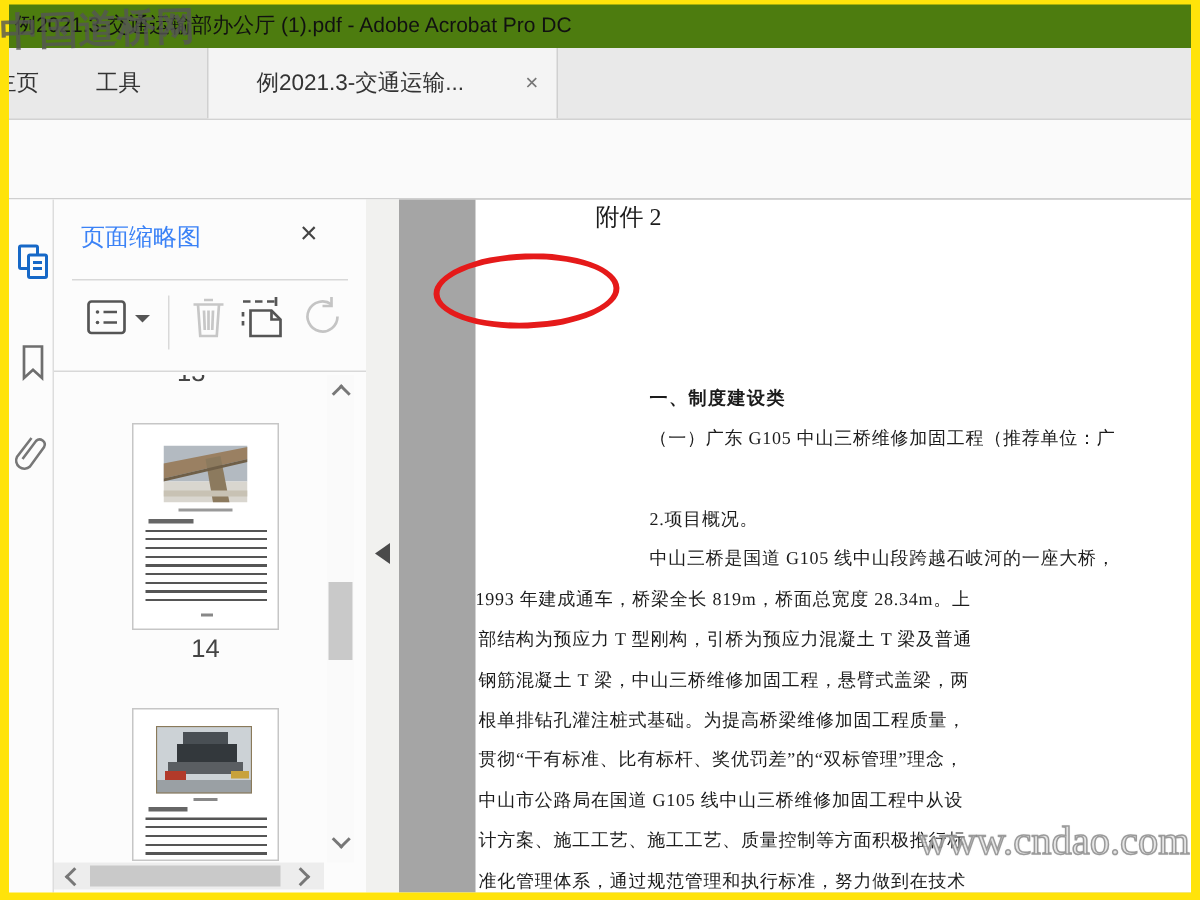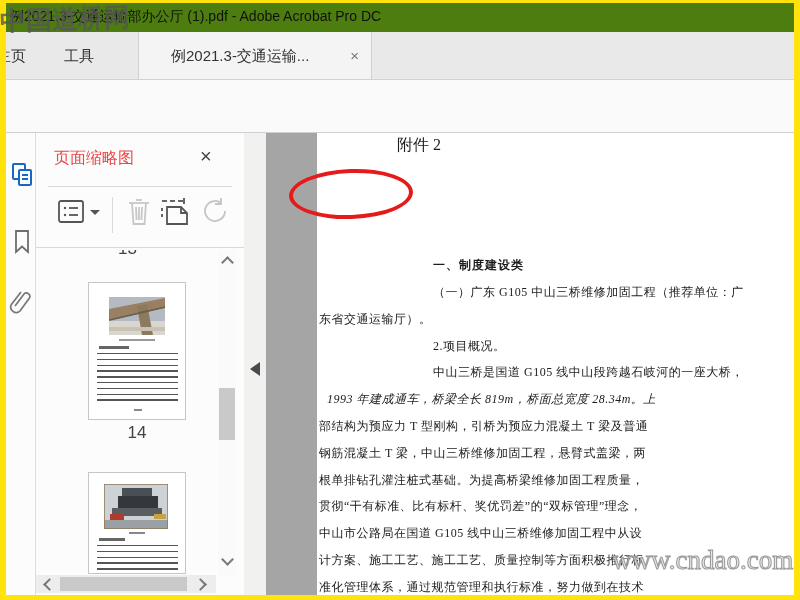--- a/index.html
+++ b/index.html
@@ -28,21 +28,21 @@
               border-radius:50%;transform:rotate(-2deg);z-index:10;}
   #zoom-label{position:absolute;left:652px;top:94px;width:48px;line-height:26px;font-size:15px;color:#333;text-align:left;}
   #zoom-caret{position:absolute;left:714px;top:105px;width:0;height:0;border-left:5px solid transparent;
               border-right:5px solid transparent;border-top:6px solid #555;}
   #zoom-underline{position:absolute;left:645px;top:124px;width:88px;height:1px;background:#bbb;}
   .tb-sep{position:absolute;width:1px;background:#dcdcdc;}
   
   #sidestrip{left:6px;top:133px;width:30px;height:462px;background:#fcfcfc;border-right:1px solid #ddd;box-sizing:border-box;}
   
   #panel{left:36px;top:133px;width:208px;height:462px;background:#fcfcfc;}
-  #panel-title{position:absolute;left:18px;top:15px;font-size:16px;color:#ef4444;}
+  #panel-title{position:absolute;left:18px;top:15px;font-size:16px;color:#3b82f6;}
   #panel-close{position:absolute;left:164px;top:12px;font-size:20px;color:#444;cursor:pointer;}
   .pn-div{position:absolute;background:#d8d8d8;height:1px;}
   
   .thumb{position:absolute;left:52px;width:98px;background:#fff;border:1px solid #c6c6c6;box-sizing:border-box;overflow:hidden;}
   .tlines{position:absolute;background:repeating-linear-gradient(to bottom,#555 0 1.5px,transparent 1.5px 5.8px);}
   .tlabel{position:absolute;left:52px;width:98px;text-align:center;font-size:17px;color:#444;}
   
   .chev{position:absolute;width:7px;height:7px;border-left:2px solid #777;border-bottom:2px solid #777;}
   .sb-thumb{position:absolute;background:#c9c9c9;}
   #hscroll{position:absolute;left:0;top:442px;width:180px;height:18px;background:#ededed;}
@@ -278,24 +278,23 @@
 
   <div class="abs" id="divider">
     <div id="collapse-arrow"></div>
   </div>
 
   <div class="abs" id="docarea">
     <div id="page">
       <div id="attach">附件 2</div>
       <div class="ln hd" style="top:124px;left:116px;">一、制度建设类</div>
       <div class="ln" style="top:151px;left:116px;">（一）广东 G105 中山三桥维修加固工程（推荐单位：广</div>
-      <div class="ln" style="top:178px;left:2px;">东省交通运输厅）。</div>
       <div class="ln" style="top:205px;left:116px;">2.项目概况。</div>
       <div class="ln" style="top:231px;left:116px;">中山三桥是国道 G105 线中山段跨越石岐河的一座大桥，</div>
-      <div class="ln" style="top:258px;left:10px;font-style:italic;">1993 年建成通车，桥梁全长 819m，桥面总宽度 28.34m。上</div>
+      <div class="ln" style="top:258px;left:0;">1993 年建成通车，桥梁全长 819m，桥面总宽度 28.34m。上</div>
       <div class="ln" style="top:285px;left:2px;">部结构为预应力 T 型刚构，引桥为预应力混凝土 T 梁及普通</div>
       <div class="ln" style="top:312px;left:2px;">钢筋混凝土 T 梁，中山三桥维修加固工程，悬臂式盖梁，两</div>
       <div class="ln" style="top:339px;left:2px;">根单排钻孔灌注桩式基础。为提高桥梁维修加固工程质量，</div>
       <div class="ln" style="top:365px;left:2px;">贯彻“干有标准、比有标杆、奖优罚差”的“双标管理”理念，</div>
       <div class="ln" style="top:392px;left:2px;">中山市公路局在国道 G105 线中山三桥维修加固工程中从设</div>
       <div class="ln" style="top:419px;left:2px;">计方案、施工工艺、施工工艺、质量控制等方面积极推行标</div>
       <div class="ln" style="top:446px;left:2px;">准化管理体系，通过规范管理和执行标准，努力做到在技术</div>
     </div>
   </div>
 

